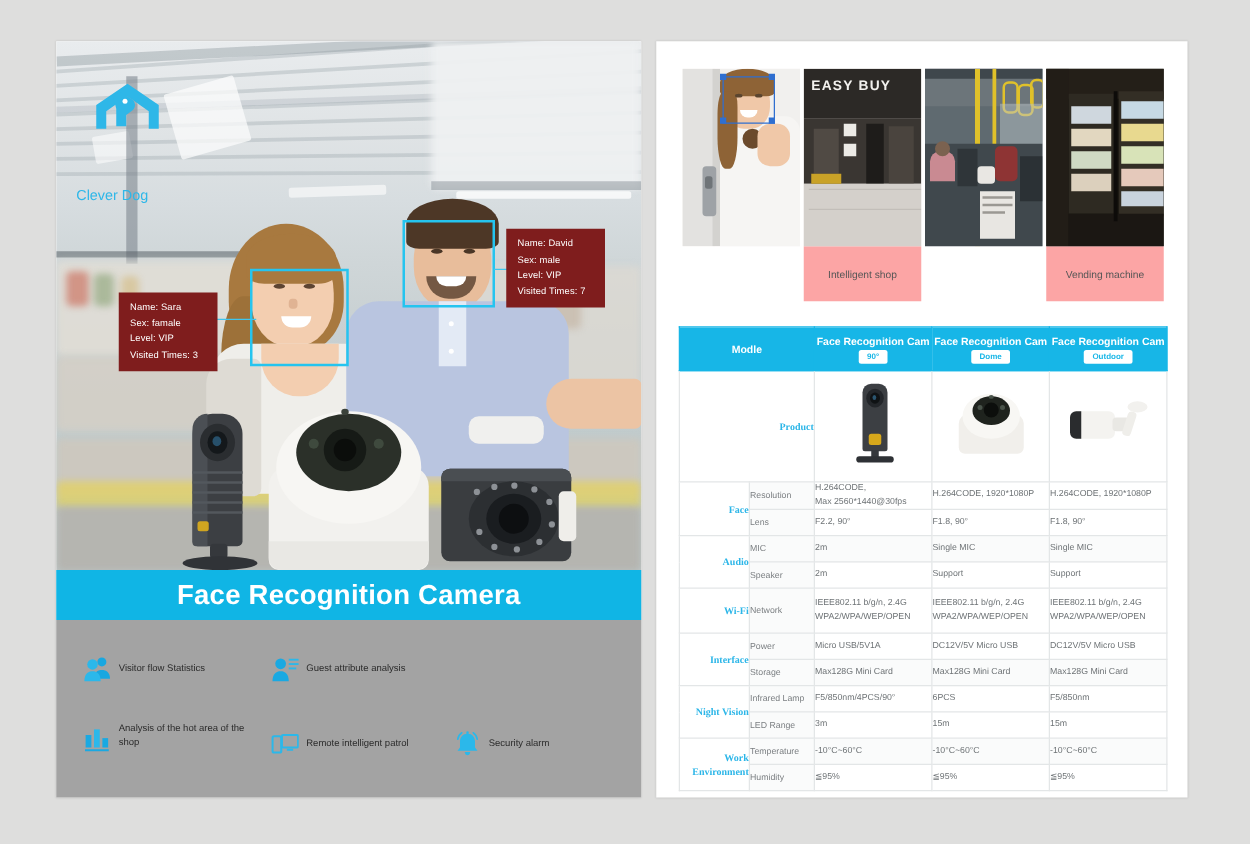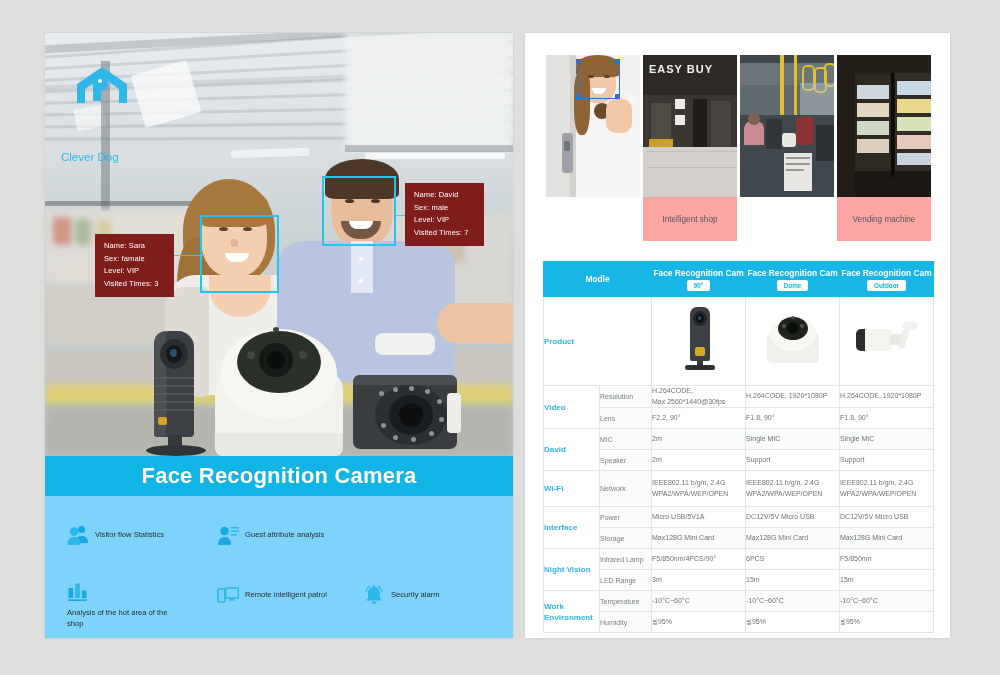--- a/index.html
+++ b/index.html
@@ -45,42 +45,42 @@
 
   
   .cam{position:absolute;}
 
   
   .title-band{position:absolute;left:0;top:423px;width:468px;height:40px;background:#10b5e5;}
   .title-band span{display:block;text-align:center;color:#fff;font-size:22px;font-weight:bold;
     line-height:40px;letter-spacing:.2px;}
 
   
-  .features{position:absolute;left:0;top:463px;width:468px;height:142px;background:#7dd3fc;}
+  .features{position:absolute;left:0;top:463px;width:468px;height:142px;background:#a3a3a3;}
   .feat{position:absolute;display:flex;align-items:center;gap:6px;}
   .feat .ftxt{font-size:7.6px;color:#2b2b2b;line-height:10.5px;}
   .ficon{width:22px;height:22px;flex:0 0 22px;position:relative;}
 
   
   .scenes{position:absolute;left:21px;top:22px;width:385px;height:186px;display:flex;gap:3px;}
   .scene{width:94px;position:relative;}
   .scene-img{width:94px;height:142px;position:relative;overflow:hidden;background:#2c2c2c;}
   .scene-cap{height:44px;display:flex;align-items:center;justify-content:center;
     font-size:8.2px;color:#565656;background:#fca5a5;}
   .scene:nth-child(1) .scene-cap{background:#f4f4f4;}
 
   
   .spec{position:absolute;left:18px;top:228px;width:390px;border-collapse:collapse;
         table-layout:fixed;}
   .spec td,.spec th{border:1px solid #e3e6e7;padding:0;vertical-align:middle;}
   .spec thead th{background:#17b6e7;color:#fff;border-color:#17b6e7;height:34px;
     font-size:8.4px;font-weight:bold;text-align:center;}
   .badge{display:inline-block;background:#fff;color:#17b6e7;font-size:6.4px;font-weight:bold;
     border-radius:2px;padding:1px 7px;margin-top:2px;line-height:9px;}
-  .cat{width:56px;text-align:left;color:#2cb6e8;font-weight:bold;font-size:8px;line-height:11px;}
+  .cat{width:56px;text-align:right;color:#2cb6e8;font-weight:bold;font-size:8px;line-height:11px;font-family:Liberation Serif, serif;}
   .sub{width:52px;font-size:7px;color:#7b7f82;padding-left:6px;}
   .val{font-size:7px;color:#6e7376;padding:5px 7px;line-height:10.5px;}
   .rowh{height:21px;}
   .prodrow td{height:88px;}
   .prodcell{text-align:center;position:relative;}
   .zebra{background:#fafbfb;}
 
   
   .abs{position:absolute;}
 </style>
@@ -257,21 +257,21 @@
           <path d="M1 21 C1 15 4 13 7.5 13 C11 13 14 15 14 21 Z" fill="#1aa9e2"></path>
           <rect x="14" y="3" width="8" height="1.5" fill="#2bb8ea"></rect>
           <rect x="14" y="6.5" width="8" height="1.5" fill="#2bb8ea"></rect>
           <rect x="14" y="10" width="6" height="1.5" fill="#2bb8ea"></rect>
         </svg>
       </span>
       <span class="ftxt">Guest attribute analysis</span>
     </div>
 
 
-    <div class="feat" style="left:22px;top:82px;width:150px;align-items:flex-start;flex-direction:column;">
+    <div class="feat" style="left:22px;top:82px;width:150px;align-items:flex-start;">
       <span class="ficon" style="margin-top:2px;">
         <svg width="22" height="22" viewBox="0 0 22 22">
           <rect x="1.5" y="8" width="4.6" height="10" fill="#1aa9e2"></rect>
           <rect x="8.2" y="3.5" width="4.6" height="14.5" fill="#2bb8ea"></rect>
           <rect x="14.9" y="10.5" width="4.6" height="7.5" fill="#1aa9e2"></rect>
           <rect x="1" y="19.4" width="19" height="1.6" fill="#1aa9e2"></rect>
         </svg>
       </span>
       <span class="ftxt" style="max-width:112px;">Analysis of the hot area of the shop</span>
     </div>
@@ -452,36 +452,36 @@
             <div class="abs" style="left:0;top:8px;width:36px;height:22px;background:#f4f3f0;border-radius:5px;"></div>
             <div class="abs" style="left:0;top:8px;width:9px;height:22px;background:#2a2c2e;border-radius:5px 0 0 5px;"></div>
             <div class="abs" style="left:34px;top:13px;width:14px;height:11px;background:#e9e8e4;border-radius:3px;"></div>
             <div class="abs" style="left:44px;top:8px;width:7px;height:20px;background:#efeeea;border-radius:3px;transform:rotate(18deg);"></div>
             <div class="abs" style="left:46px;top:0;width:16px;height:9px;background:#f2f1ee;border-radius:50%;"></div>
           </div>
         </td>
       </tr>
 
       <tr class="rowh">
-        <td class="cat" rowspan="2">Video</td>
+        <td class="cat" rowspan="2">Face</td>
         <td class="sub zebra">Resolution</td>
         <td class="val" style="white-space:pre-line">H.264CODE,
 Max 2560*1440@30fps</td>
         <td class="val" style="white-space:pre-line">H.264CODE, 1920*1080P</td>
         <td class="val" style="white-space:pre-line">H.264CODE, 1920*1080P</td>
       </tr>
       <tr class="rowh">
         <td class="sub zebra">Lens</td>
         <td class="val">F2.2, 90°</td>
         <td class="val">F1.8, 90°</td>
         <td class="val">F1.8, 90°</td>
       </tr>
 
       <tr class="rowh">
-        <td class="cat" rowspan="2">David</td>
+        <td class="cat" rowspan="2">Audio</td>
         <td class="sub zebra">MIC</td>
         <td class="val zebra">2m</td>
         <td class="val zebra">Single MIC</td>
         <td class="val zebra">Single MIC</td>
       </tr>
       <tr class="rowh">
         <td class="sub zebra">Speaker</td>
         <td class="val">2m</td>
         <td class="val">Support</td>
         <td class="val">Support</td>

